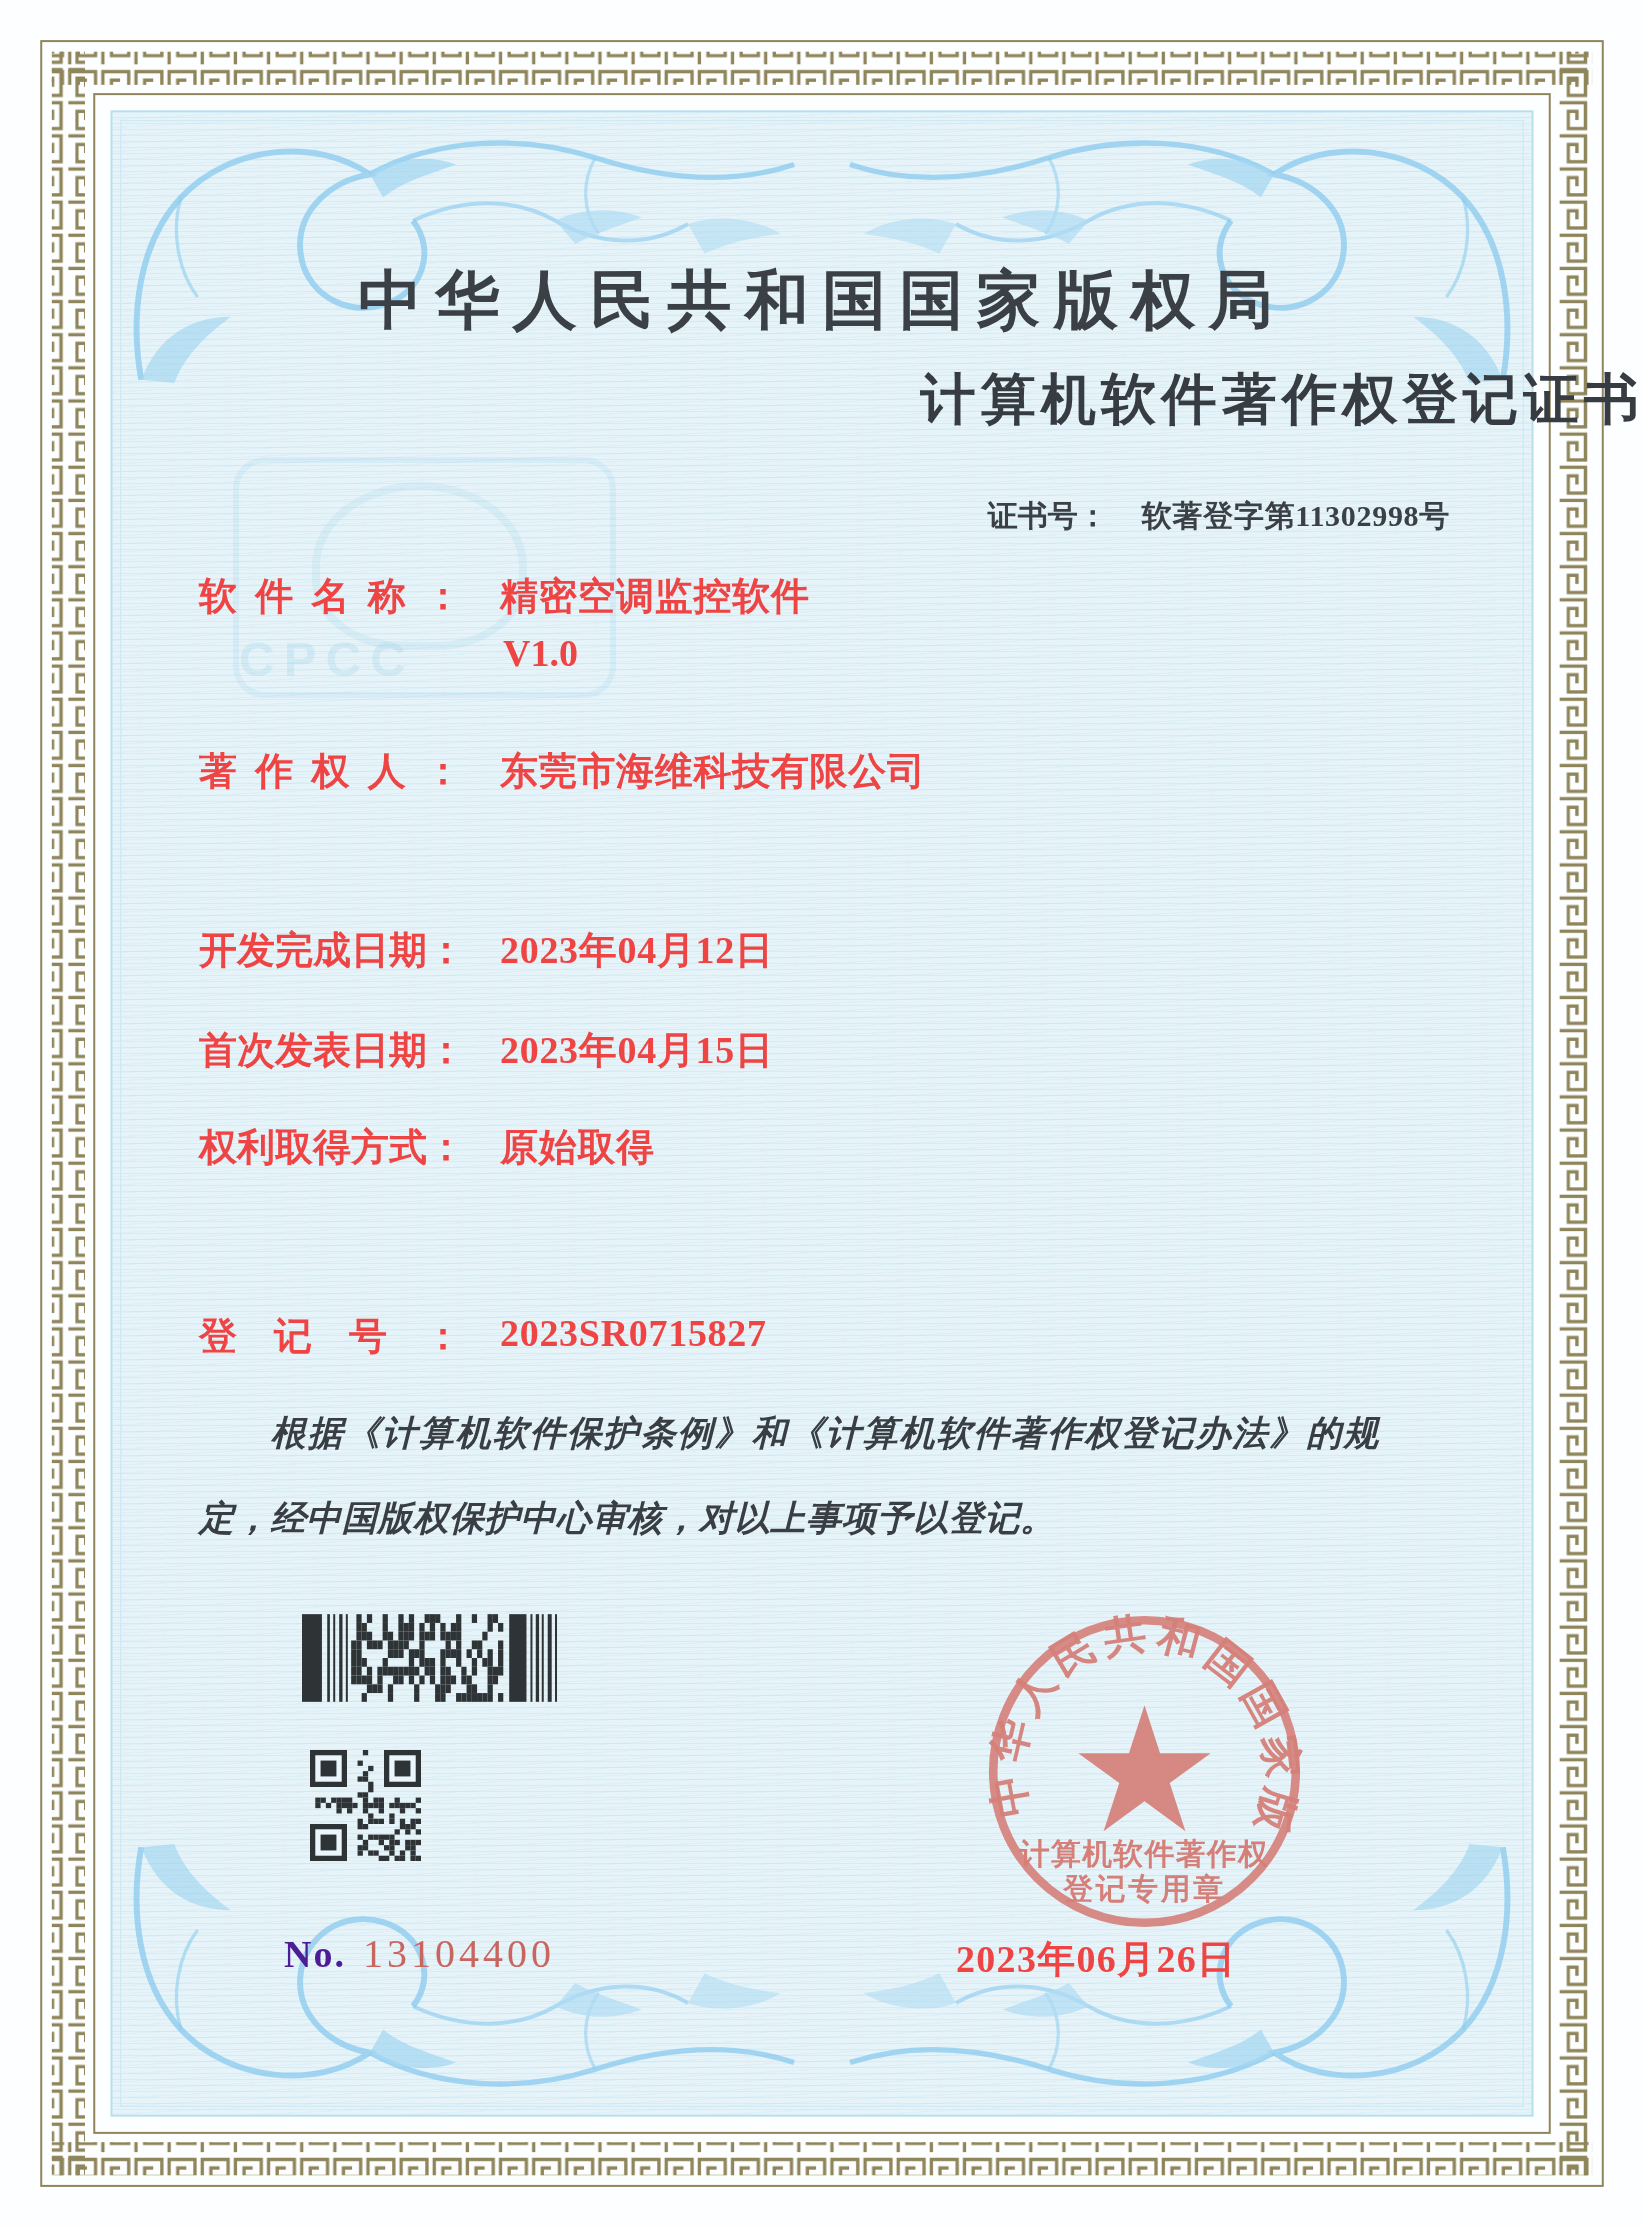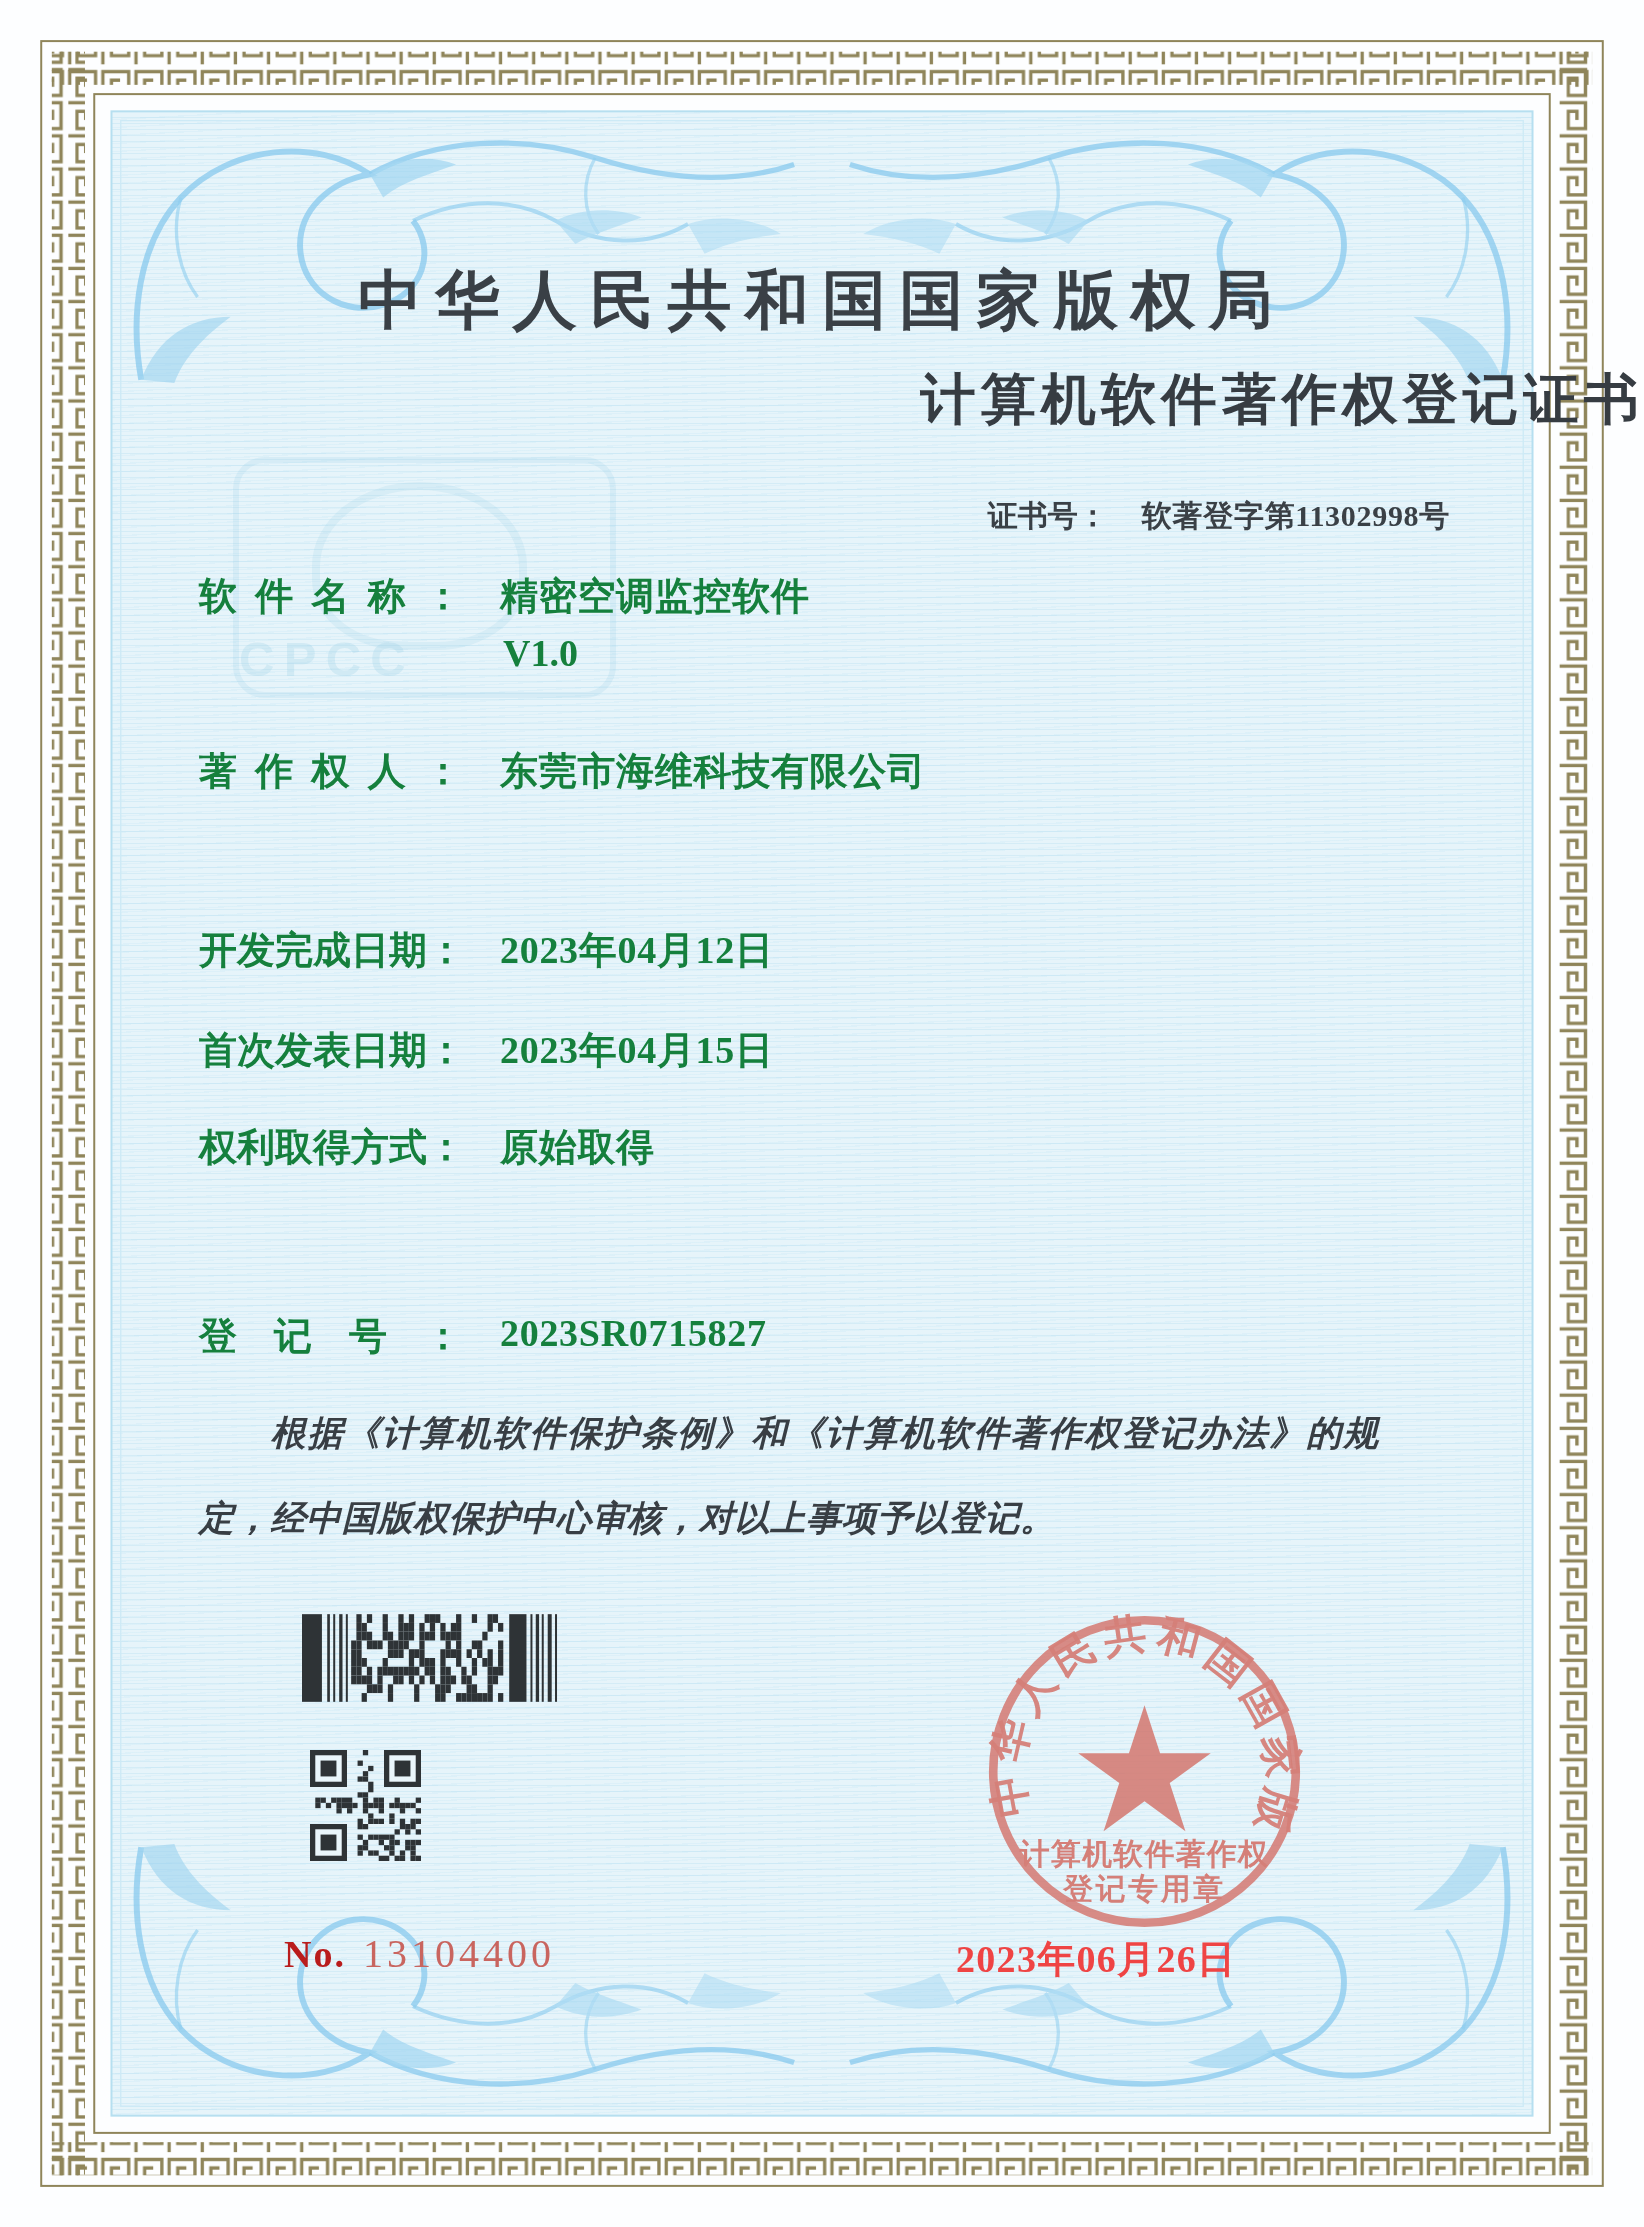--- a/index.html
+++ b/index.html
@@ -22,31 +22,31 @@
     border:8px solid rgba(150,205,228,.18);border-radius:50% 50% 42% 42%;}
   .watermark .wm-text{position:absolute;left:0;right:0;bottom:5.3px;text-align:left;
     font-size:49px;font-weight:700;letter-spacing:9.3px;color:rgba(150,205,228,.26);
     font-family:"Liberation Sans","DejaVu Sans",sans-serif;}
   .title1{position:absolute;left:0;right:0;top:257px;text-align:center;
     font-size:64px;font-weight:700;letter-spacing:13.3px;color:#3a4046;}
   .title2{position:absolute;left:0;right:0;top:363px;text-align:right;
     font-size:55px;font-weight:700;letter-spacing:5.3px;color:#363c42;}
   .cert-line{position:absolute;right:194px;top:496px;font-size:30px;font-weight:700;color:#3a4046;}
   .cert-line .cert-val{margin-left:34px;letter-spacing:0.7px;}
-  .row{position:absolute;left:199px;font-size:38px;font-weight:700;color:#15803d;white-space:nowrap;}
+  .row{position:absolute;left:199px;font-size:38px;font-weight:700;color:#ef4444;white-space:nowrap;}
   .row .lbl{display:inline-block;width:263px;text-align:justify;text-align-last:justify;
     word-break:keep-all;vertical-align:top;}
   .row .val{margin-left:38px;letter-spacing:0.7px;}
   .row.version{left:503px;}
   .statement{position:absolute;left:199px;top:1392px;width:1180px;font-size:35px;font-weight:700;
     color:#383e44;line-height:2.42;text-align:justify;text-indent:2.05em;letter-spacing:0.7px;font-style:italic;}
   .barcode{position:absolute;left:302px;top:1614px;width:259px;height:88px;}
   .qrcode{position:absolute;left:310px;top:1750px;width:111px;height:111px;}
   .serial{position:absolute;left:284px;top:1930px;white-space:nowrap;}
-  .serial .no{font-size:38px;font-weight:600;color:#b91c1c;letter-spacing:2px;}
+  .serial .no{font-size:38px;font-weight:600;color:#4c1d95;letter-spacing:2px;}
   .serial .num{font-size:40px;font-weight:400;color:#c9655f;letter-spacing:4px;margin-left:17px;text-align:center;}
   .seal{position:absolute;left:972px;top:1599px;width:345px;height:345px;opacity:.92;}
   .issue-date{position:absolute;left:956px;top:1934px;font-size:38px;font-weight:600;
     color:#ef4444;letter-spacing:1.3px;white-space:nowrap;}
 </style>
 </head>
 <body>
 
 <div class="page">
 

